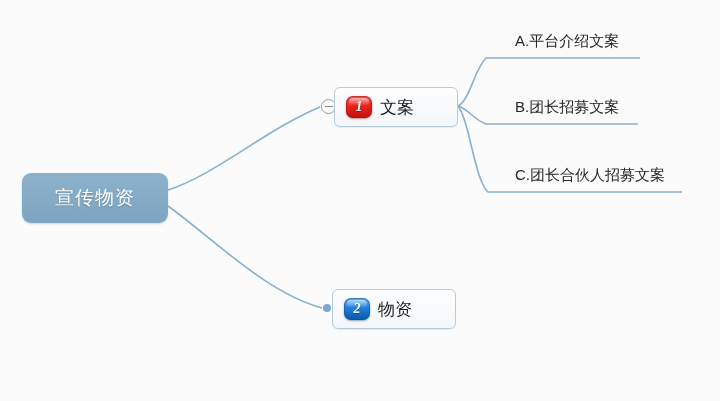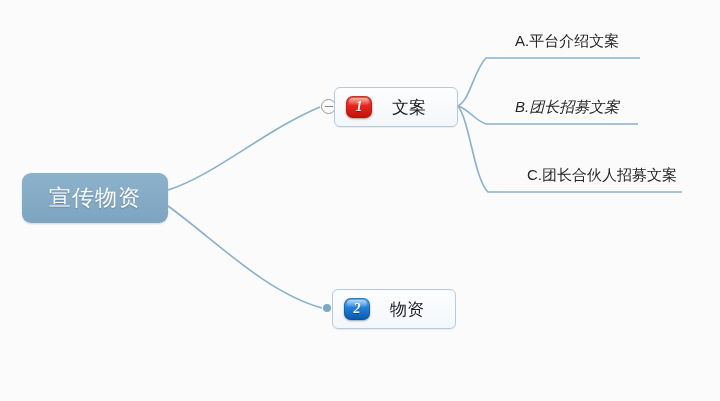--- a/index.html
+++ b/index.html
@@ -39,21 +39,21 @@
     border-radius: 9px;
     background: linear-gradient(180deg, #8cb1cb 0%, #85abc6 50%, #7da4c0 100%);
     box-shadow: 0 1px 2px rgba(100,125,145,0.30);
     display: flex;
     align-items: center;
     justify-content: center;
     box-sizing: border-box;
   }
   .root-label {
     color: #ffffff;
-    font-size: 22px;
+    font-size: 19px;
     letter-spacing: 1px;
     text-shadow: 0 1px 1px rgba(80,105,125,0.55);
     white-space: nowrap;
   }
 
   
   .branch-node {
     position: absolute;
     height: 40px;
     border: 1px solid #b5cbdd;
@@ -61,21 +61,21 @@
     background: linear-gradient(180deg, #fcfdfe 0%, #f4f7fa 100%);
     display: flex;
     align-items: center;
     padding: 0 13px 0 11px;
     box-sizing: border-box;
     box-shadow: 0 1px 1px rgba(150,170,190,0.18);
   }
   .branch-label {
     font-size: 17px;
     color: #1d1d1d;
-    margin-left: 20px;
+    margin-left: 8px;
     white-space: nowrap;
   }
 
   
   .badge {
     width: 26px;
     height: 22px;
     border-radius: 7px;
     display: inline-flex;
     align-items: center;
@@ -183,21 +183,21 @@
     <span class="badge badge-blue">
       <span class="badge-text">2</span>
     </span>
     <span class="branch-label">物资</span>
   </div>
 
   <div class="leaf-node" style="left:512px; top:32px;">
     <span class="leaf-label">A.平台介绍文案</span>
   </div>
 
-  <div class="leaf-node" style="left:512px; top:98px;font-style:italic;">
+  <div class="leaf-node" style="left:512px; top:98px;">
     <span class="leaf-label">B.团长招募文案</span>
   </div>
 
-  <div class="leaf-node" style="left:524px; top:166px;">
+  <div class="leaf-node" style="left:512px; top:166px;">
     <span class="leaf-label">C.团长合伙人招募文案</span>
   </div>
 
 </div>
 
 </body></html>

